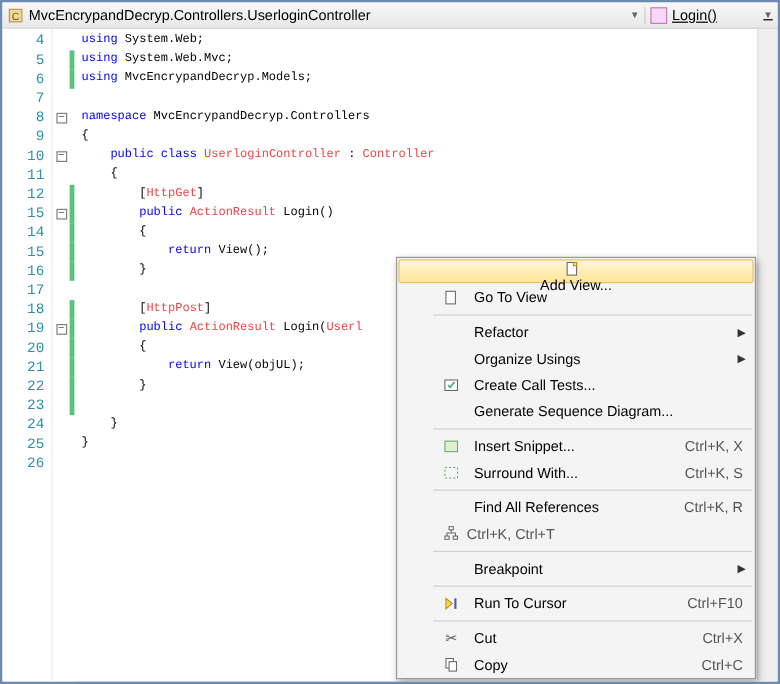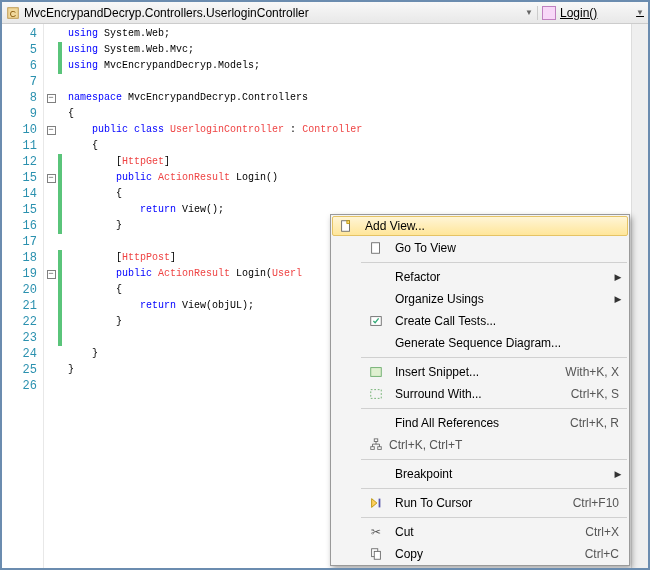--- a/index.html
+++ b/index.html
@@ -15,21 +15,21 @@
 .fold-col div { height: 16px; display: flex; align-items: center; justify-content: center; color: #808080; font-size: 10px; }
 .fold { width: 9px; height: 9px; border: 1px solid #808080; display: flex; align-items: center; justify-content: center; font-size: 9px; line-height: 7px; color: #555; background: #fff; }
 .change-col { width: 4px; background: #fff; padding-top: 2px; }
 .change-col div { height: 16px; }
 .changed { background: #5ac47a; }
 .code { flex: 1; padding: 2px 4px 0 6px; white-space: pre; font-size: 10px; line-height: 16px; color: #000; }
 .kw { color: #0000ff; }
 .type { color: #ef4444; }
 .context-menu { position: absolute; left: 328px; top: 212px; width: 300px; background: #f4f4f4; border: 1px solid #999; box-shadow: 2px 3px 6px rgba(0,0,0,0.35); font-family: 'Segoe UI', Tahoma, sans-serif; font-size: 12px; z-index: 100; }
 .cm-item { display: flex; align-items: center; height: 22px; padding: 0 6px 0 0; position: relative; margin-left: 32px; }
-.cm-item.highlighted { background: linear-gradient(#fff5d6, #ffe69a); border: 1px solid #e5c365; border-radius: 2px; margin: 1px; height: 20px; }
+.cm-item.highlighted { background: linear-gradient(#fff5d6, #ffe69a); border: 1px solid #e5c365; border-radius: 2px; margin: 1px; height: 20px; flex-direction: column; }
 .cm-icon { width: 26px; height: 100%; display: flex; align-items: center; justify-content: center; color: #555; font-size: 12px; }
 .cm-label { flex: 1; padding-left: 6px; }
 .cm-shortcut { color: #555; padding-right: 4px; }
 .cm-arrow { width: 10px; text-align: center; color: #333; font-size: 9px; }
 .cm-sep { height: 1px; background: #d0d0d0; margin: 3px 2px 3px 30px; }
 .icon-svg { width: 14px; height: 14px; }
 .ns-icon { width:14px; height:14px; display:inline-block; }
 .method-icon { width:14px; height:14px; display:inline-block; background:#f8d8f8; border:1px solid #c080c0; }
 .scrollbar-v { position:absolute; right:0; top:0; width:17px; height:100%; background:#efefef; border-left:1px solid #ddd; }
 </style>
@@ -206,21 +206,21 @@
     <span class="cm-label">Generate Sequence Diagram...</span>
   </div>
   <div class="cm-sep"></div>
   <div class="cm-item">
     <span class="cm-icon">
         <svg class="icon-svg" viewBox="0 0 16 16">
           <rect x="2" y="3" width="12" height="10" fill="#dff0d0" stroke="#6a6"></rect>
         </svg>
       </span>
     <span class="cm-label">Insert Snippet...</span>
-    <span class="cm-shortcut">With+K, X</span>
+    <span class="cm-shortcut">Ctrl+K, X</span>
   </div>
   <div class="cm-item">
     <span class="cm-icon">
         <svg class="icon-svg" viewBox="0 0 16 16">
           <rect x="2" y="3" width="12" height="10" fill="none" stroke="#6a6" stroke-dasharray="2"></rect>
         </svg>
       </span>
     <span class="cm-label">Surround With...</span>
     <span class="cm-shortcut">Ctrl+K, S</span>
   </div>

